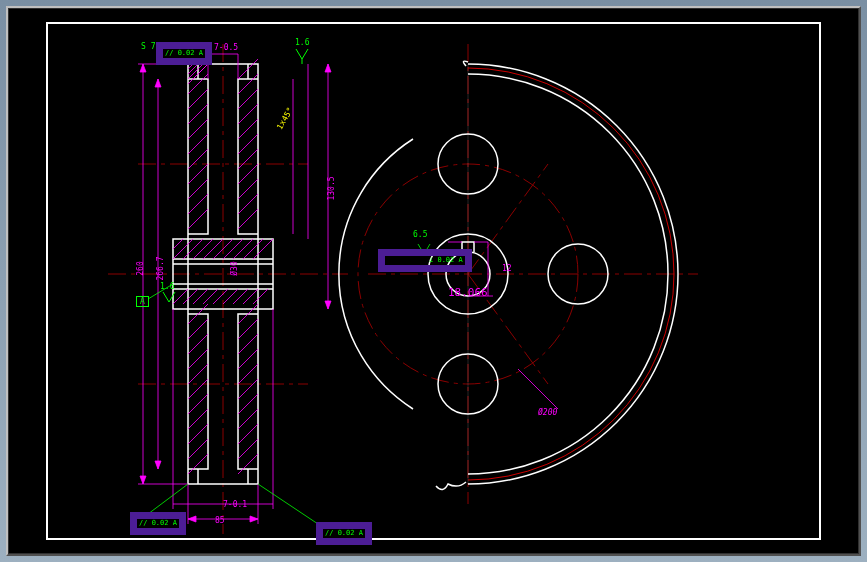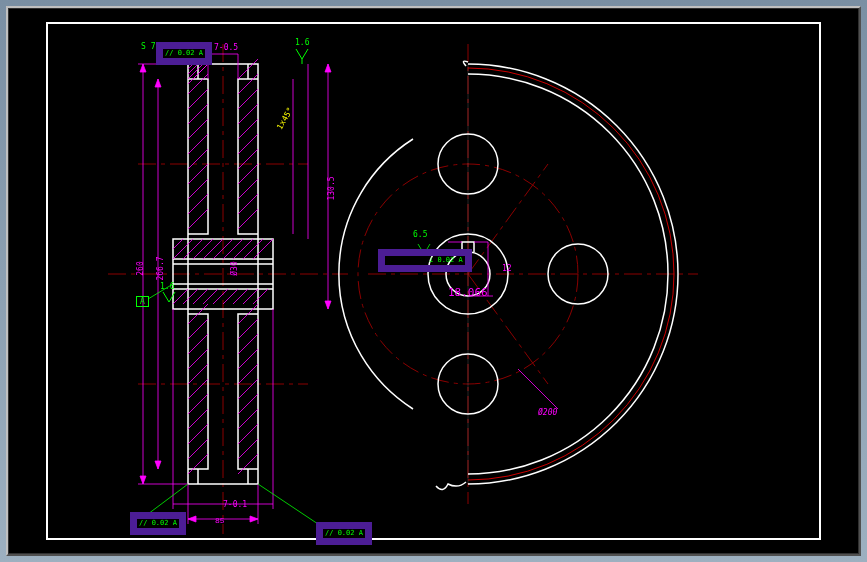--- a/index.html
+++ b/index.html
@@ -275,21 +275,21 @@
             <line x1="470" y1="345" x2="510" y2="385"></line>
           </g>
 
           <g stroke="#00ff00" stroke-width="0.8" fill="none">
             <line x1="398" y1="228" x2="370" y2="228"></line>
             <path d="M 370 220 L 376 230 L 382 220"></path>
           </g>
         </g>
       </svg>
 
-      <div class="lbl" style="left:167px; top:492px;font-family:Liberation Mono, monospace;">85</div>
+      <div class="lbl" style="left:167px; top:492px;">85</div>
       <div class="lbl" style="left:175px; top:476px;">7-0.1</div>
       <div class="lbl" style="left:166px; top:19px;text-align:center;">7-0.5</div>
       <div class="lbl" style="left:85px; top:240px; transform:rotate(-90deg);">260</div>
       <div class="lbl" style="left:100px; top:240px; transform:rotate(-90deg);">266.7</div>
       <div class="lbl" style="left:271px; top:160px; transform:rotate(-90deg);">130.5</div>
       <div class="lbl" style="left:179px; top:240px; transform:rotate(-90deg);">Ø30</div>
       <div class="lbl" style="left:430px; top:240px;margin-left:24px;">12</div>
       <div class="lbl" style="left:400px; top:262px; font-size:11px;">18.066</div>
       <div class="lbl" style="left:490px; top:384px;font-style:italic;">Ø200</div>
 

